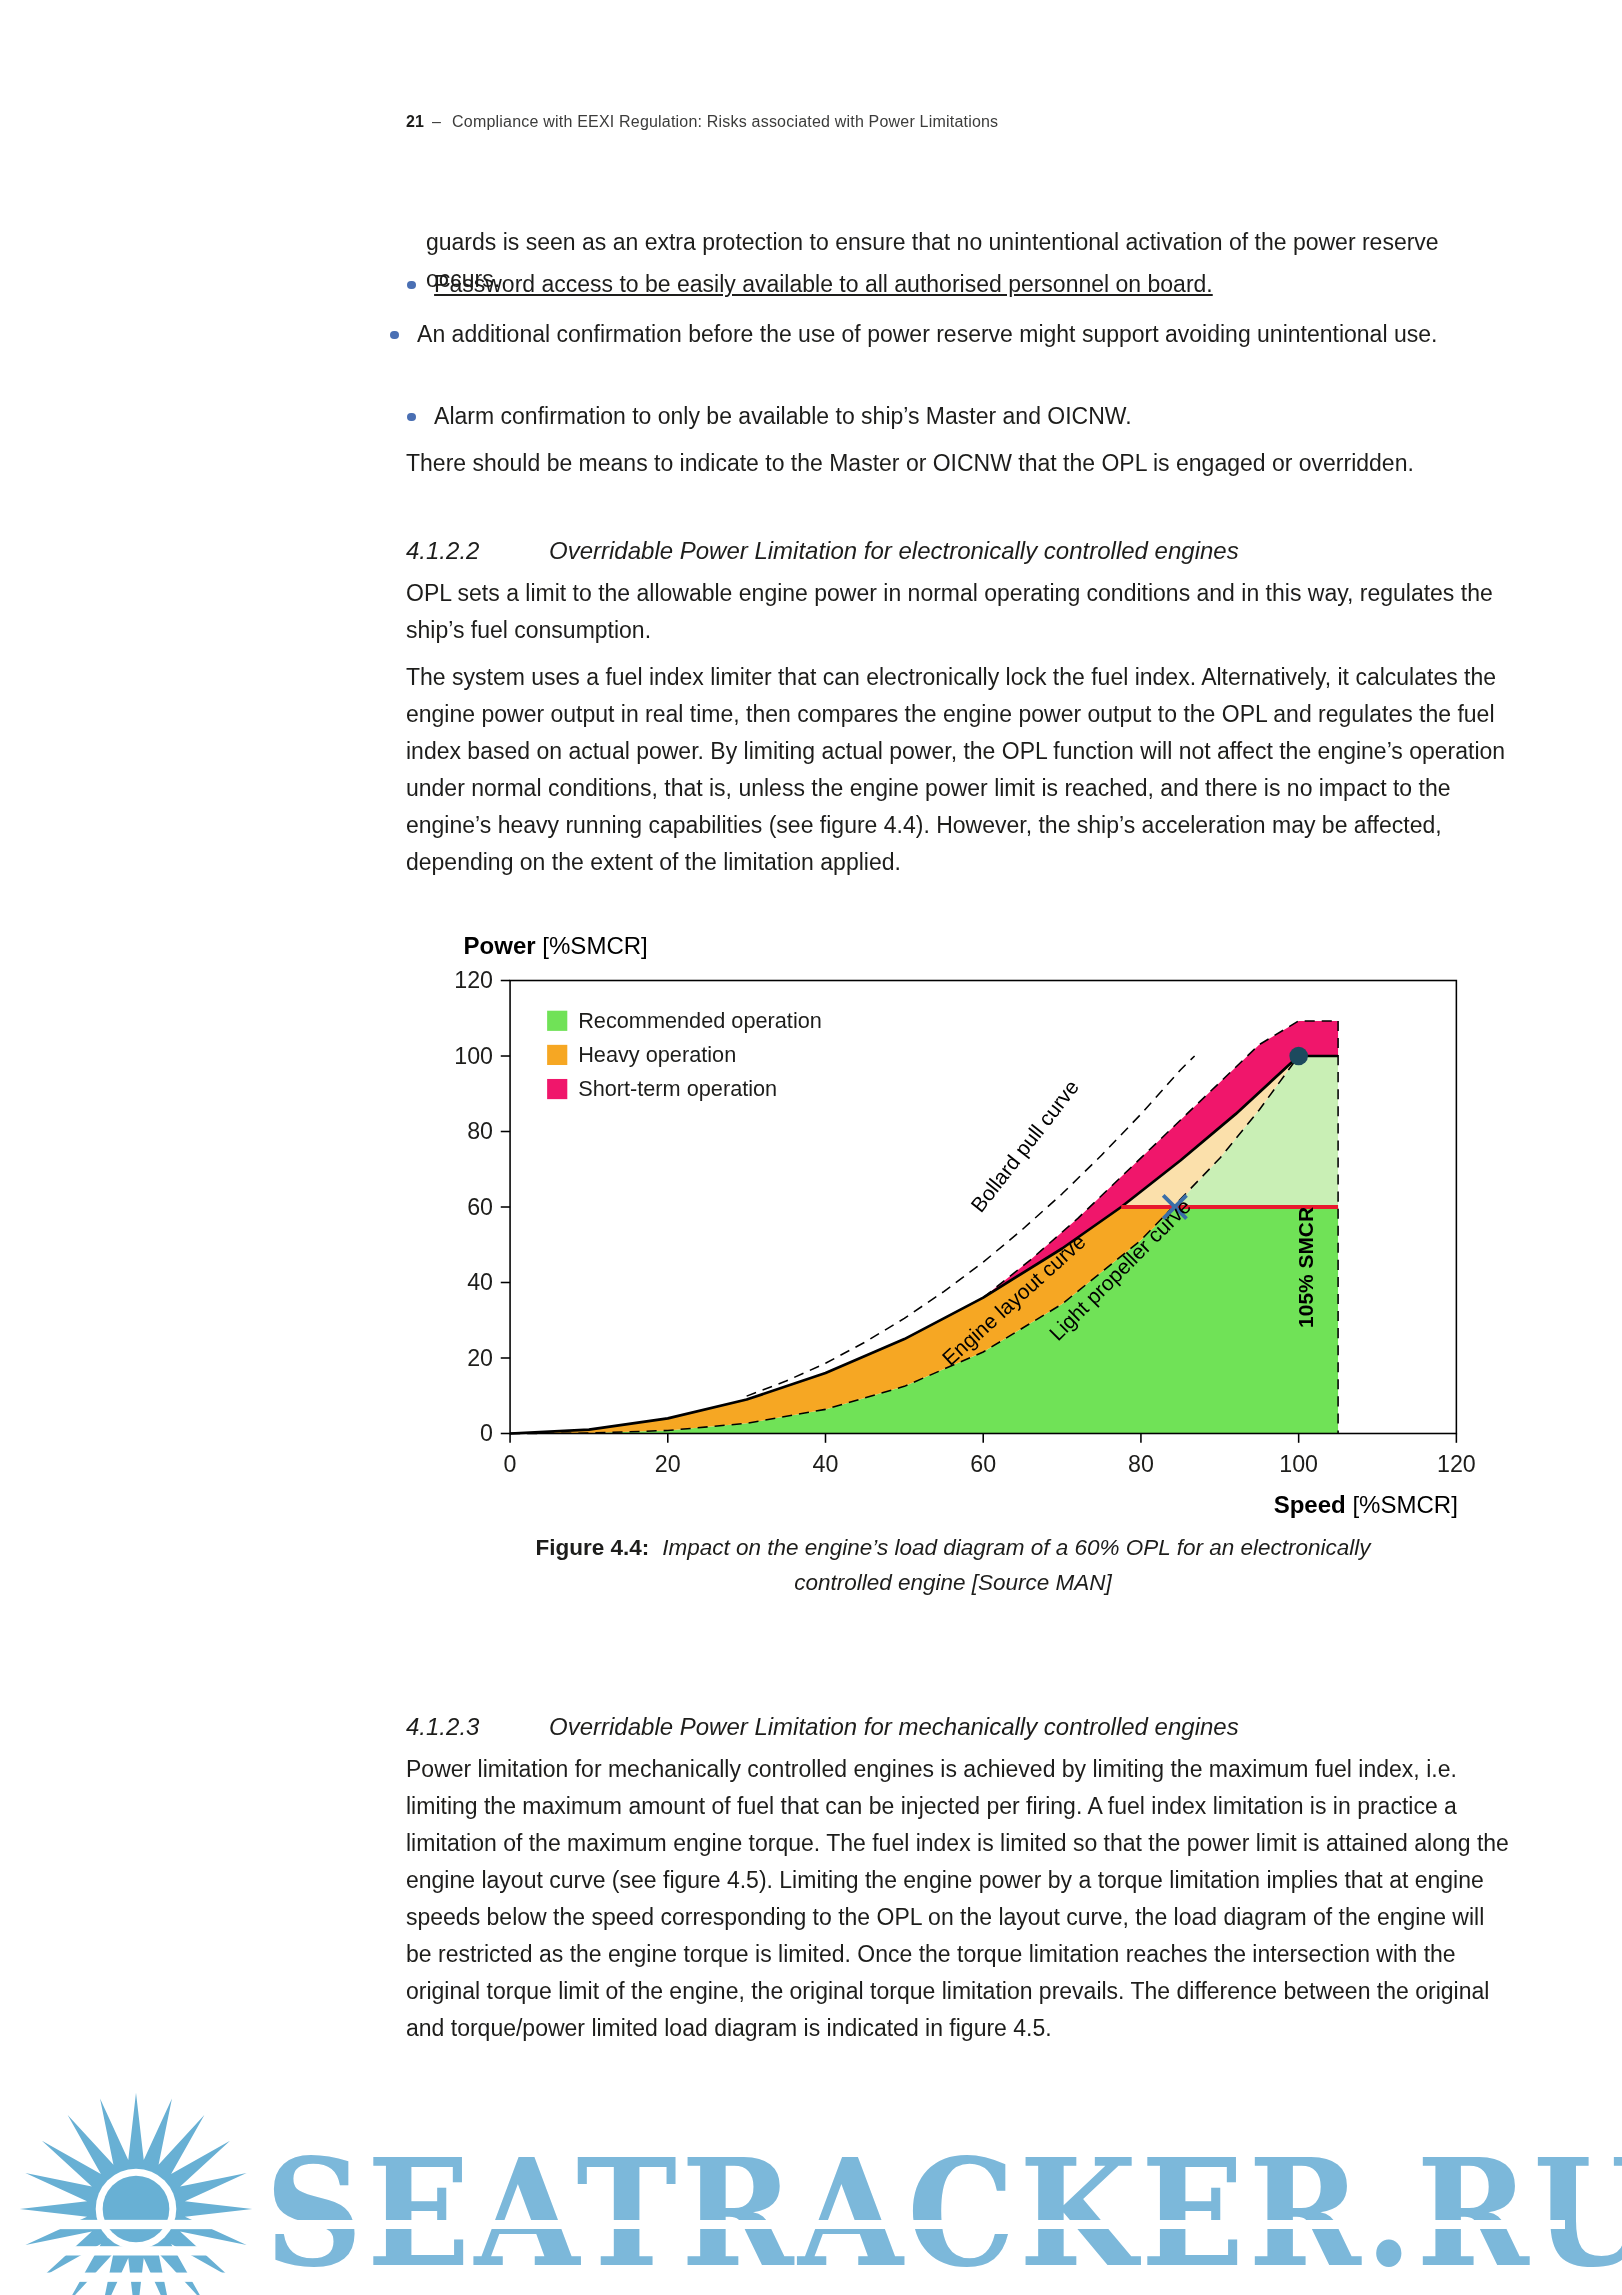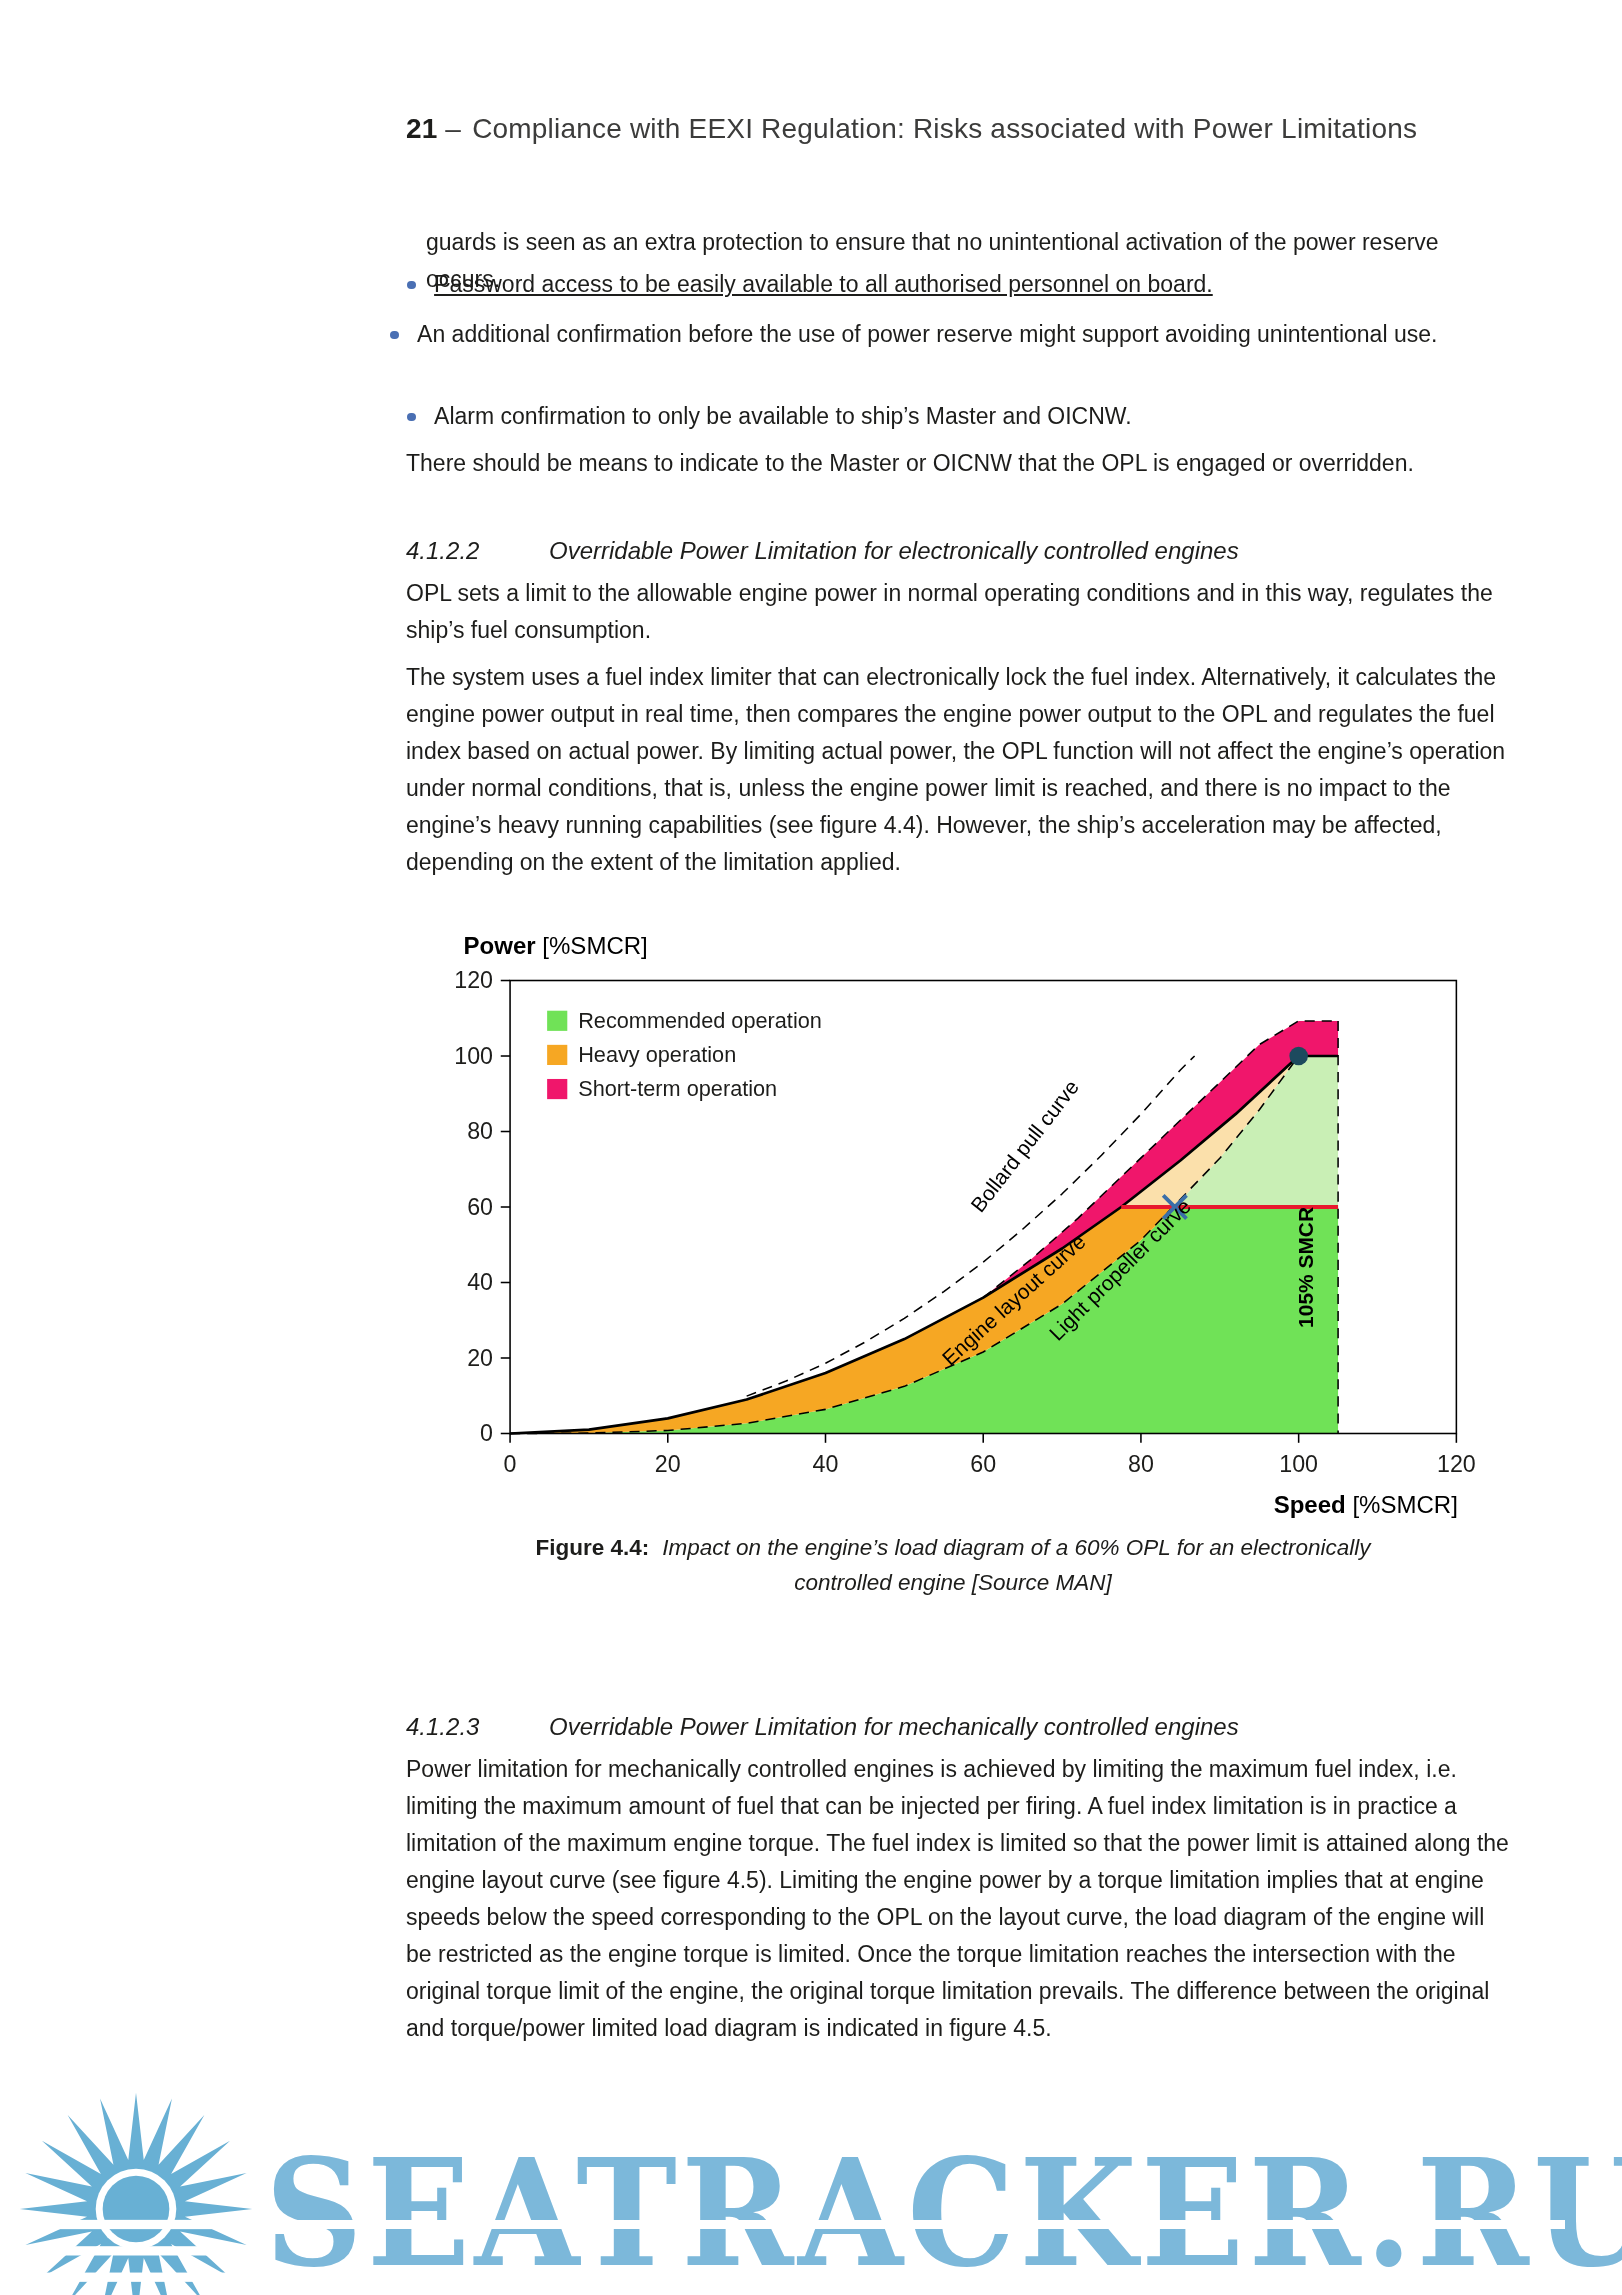--- a/index.html
+++ b/index.html
@@ -1,21 +1,21 @@
 <!DOCTYPE html>
 <html style="font-size:12.4px"><head>
 <meta charset="utf-8">
 <style>
   html,body{margin:0;padding:0;background:#e8e8e8;}
   #page{
     position:relative;width:1623px;height:2295px;background:#ffffff;
     font-family:"Liberation Sans",sans-serif;color:#1d1d1b;overflow:hidden;
   }
   .abs{position:absolute;}
-  .pagehead{font-size:28px;color:#3c3c3b;letter-spacing:0.2px;}
+  .pagehead{font-size:16px;color:#3c3c3b;letter-spacing:0.2px;}
   .pagehead .pnum{font-weight:bold;color:#1d1d1b;}
   .pagehead .dash{margin:0 11px 0 7.8px;color:#3c3c3b;}
   .body-text{font-size:23px;line-height:37px;color:#1d1d1b;}
   .col{width:1109px;}
   .col-indent{width:1089px;}
   .bullet-row{display:flex;width:1109px;}
   .bullet-dot{flex:none;width:8.5px;height:8.5px;border-radius:50%;background:#4a6fb3;margin-top:14.7px;}
   .bullet-text{margin-left:18.6px;width:1082px;}
   .sec-head{font-size:24px;font-style:italic;display:flex;}
   .sec-num{width:143px;flex:none;}

